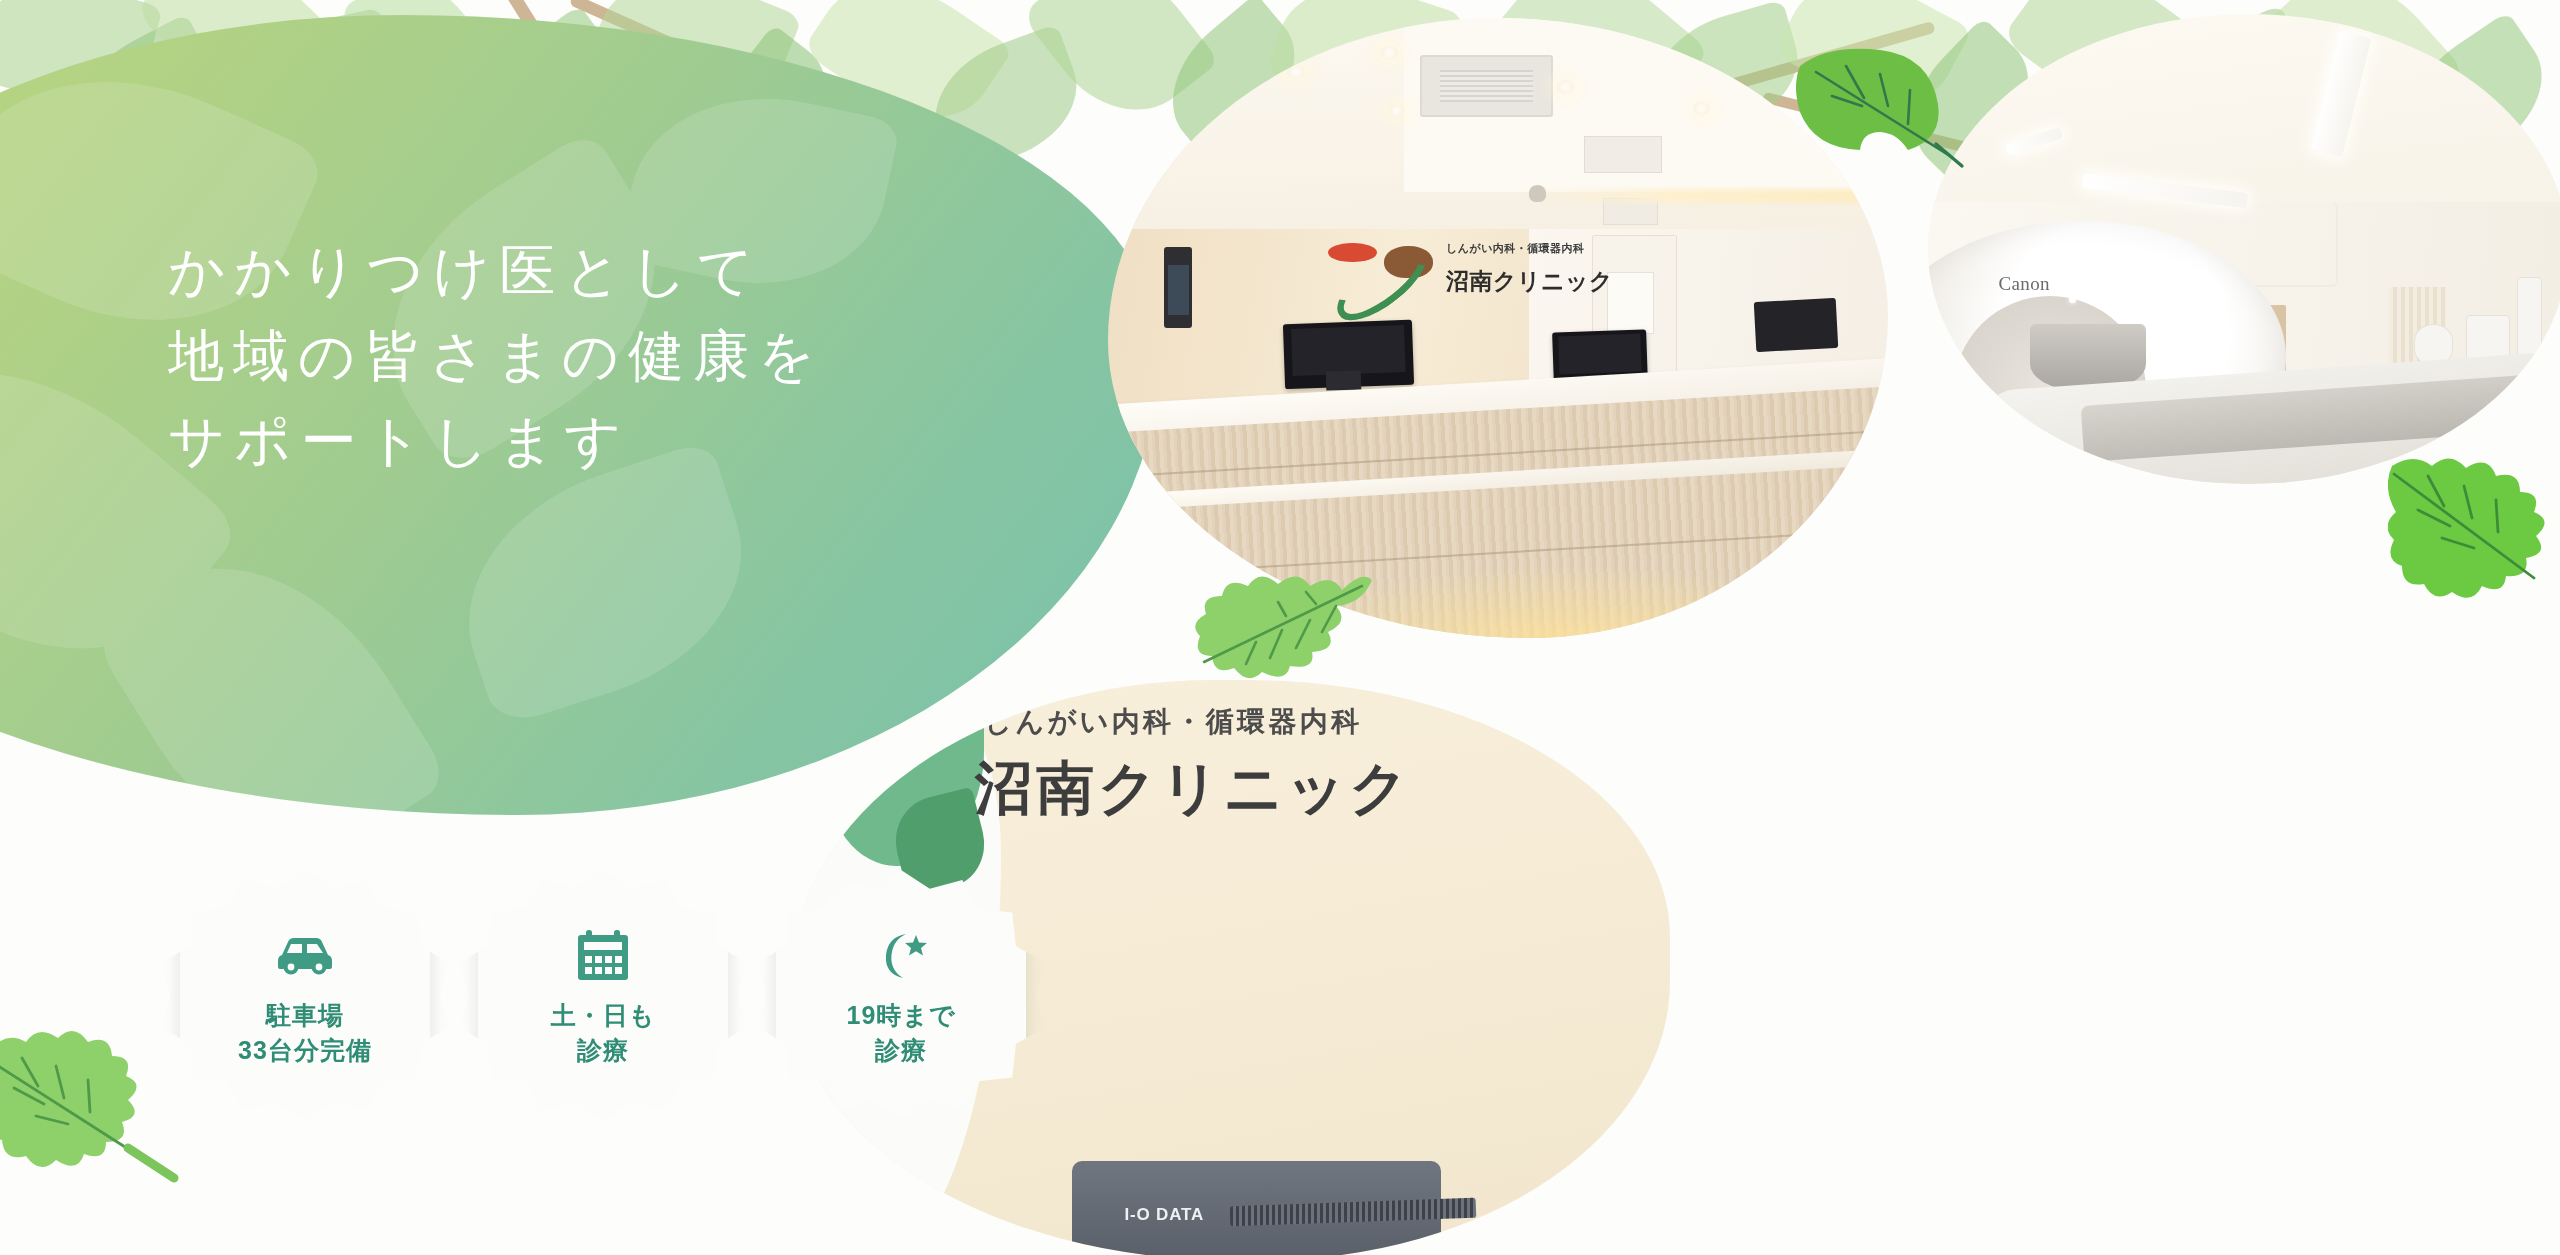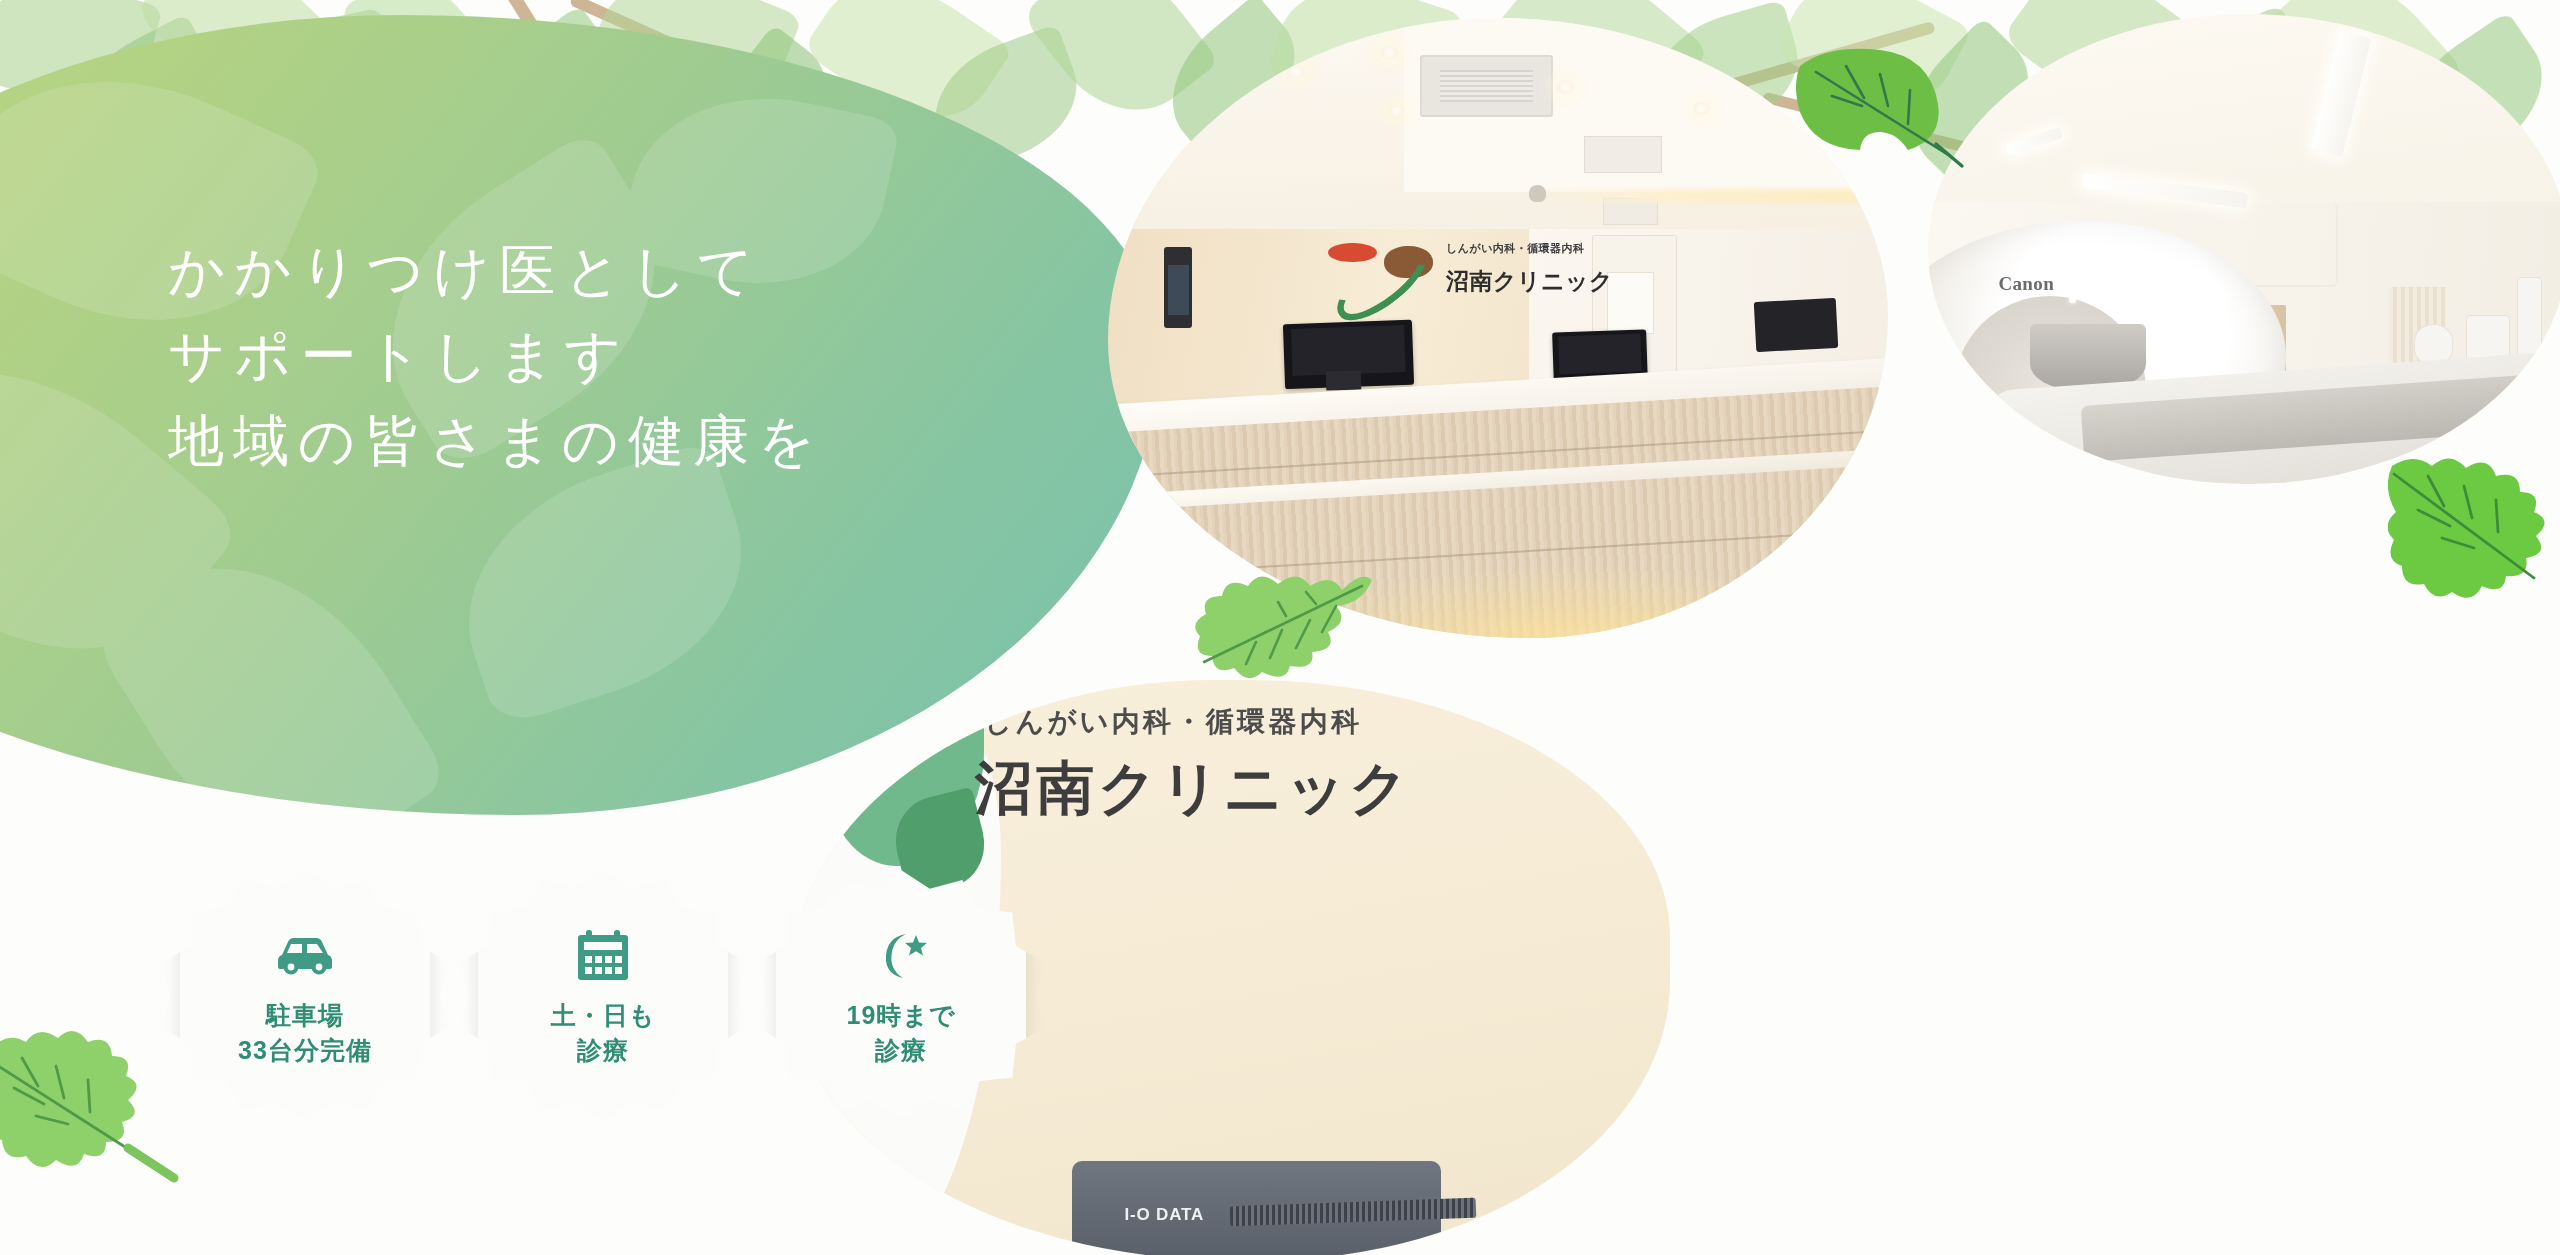--- a/index.html
+++ b/index.html
@@ -77,21 +77,21 @@
   .lg-seed { position:absolute; left:24%; top:10%; width:19%; height:44%; background:#8a5a36; border-radius:48% 48% 44% 44%; }
   .lg-arc { position:absolute; left:2%; top:30%; width:42%; height:60%; border:7px solid #3f8f52; border-top-color:transparent; border-right-color:transparent; border-radius:50%; transform:rotate(-38deg); }
   .lg-t1 { position:absolute; left:48%; top:4%; font-size:11px; color:#3b3b3b; letter-spacing:.04em; white-space:nowrap; font-weight:700; }
   .lg-t2 { position:absolute; left:48%; top:38%; font-size:23px; color:#2d2d2d; letter-spacing:.02em; white-space:nowrap; font-weight:700; }
 
   
   .c-ceil { position:absolute; left:-5%; top:0; width:112%; height:46%; background:linear-gradient(172deg,#fdfaf3,#f7f2e7); }
   .c-wall { position:absolute; left:0; top:40%; width:100%; height:62%; background:linear-gradient(95deg,#fbf8f1,#f3eee4); }
   .c-tube { position:absolute; left:-8%; top:44%; width:64%; height:58%; background:radial-gradient(circle at 58% 42%,#ffffff 40%,#eeeae3 72%,#ddd8d0); border-radius:50%; box-shadow:inset 0 0 30px rgba(0,0,0,.06); }
   .c-bore { position:absolute; left:4%; top:60%; width:30%; height:40%; background:radial-gradient(circle,#e9e5de,#d3cec6); border-radius:50%; }
-  .c-canon { position:absolute; left:11%; top:55%; font-size:19px; color:#6b6b6b; font-weight:700; font-family:"Liberation Serif",serif; letter-spacing:.02em; }
+  .c-canon { position:absolute; left:11%; top:55%; font-size:19px; color:#6b6b6b; font-weight:400; font-family:"Liberation Serif",serif; letter-spacing:.02em; }
   .c-led { position:absolute; left:22%; top:60%; width:7px; height:7px; background:#fff; border-radius:50%; box-shadow:0 0 5px #fff; }
   .c-table { position:absolute; left:8%; top:76%; width:94%; height:26%; background:linear-gradient(175deg,#f5f3ef,#e0ddd6); border-radius:40px 10px 8px 30px; transform:rotate(-4deg); }
   .c-pad { position:absolute; left:24%; top:80%; width:72%; height:12%; background:linear-gradient(178deg,#d8d5cf,#b9b6b0); border-radius:8px; transform:rotate(-4deg); }
   .c-head { position:absolute; left:16%; top:66%; width:18%; height:14%; background:linear-gradient(180deg,#cfccc6,#a9a6a1); border-radius:6px 6px 40% 40%; }
   .c-tlight { position:absolute; background:linear-gradient(90deg,#ffffff,#f6f4ee); border-radius:4px; box-shadow:0 0 14px 5px rgba(255,255,250,.85); }
   .c-rail { position:absolute; border:2px solid #efece5; border-radius:6px; }
   .c-door { position:absolute; left:42%; top:62%; width:14%; height:34%; background:linear-gradient(92deg,#e2cfb1,#d7c2a1); border-radius:2px; }
   .c-dev { position:absolute; background:#f7f5f1; border:1.5px solid #e6e2da; border-radius:4px; }
   .c-curtain { position:absolute; left:72%; top:58%; width:9%; height:38%; background:repeating-linear-gradient(90deg,#f3ece0 0 4px,#e9e0d0 4px 8px); }
 
@@ -172,22 +172,22 @@
       <i style="left:10%;top:46%;width:360px;height:250px;transform:rotate(40deg);"></i>
       <i style="left:52%;top:58%;width:290px;height:210px;transform:rotate(-18deg);"></i>
       <i style="left:28%;top:72%;width:320px;height:230px;transform:rotate(58deg);"></i>
       <i style="left:64%;top:10%;width:250px;height:190px;transform:rotate(12deg);"></i>
     </div>
   </div>
 
   <div class="copy">
     <div class="headline">
       <div class="nowrap">かかりつけ医として</div>
+      <div class="nowrap">地域の皆さまの健康を</div>
       <div class="nowrap">サポートします</div>
-      <div class="nowrap">地域の皆さまの健康を</div>
     </div>
     <div class="subcopy">
     </div>
   </div>
 
   <div class="photo" id="photo-reception">
     <div class="inner">
       <div class="r-wallL"></div>
         <div class="r-wallR"></div>
       <div class="r-ceil"></div>

